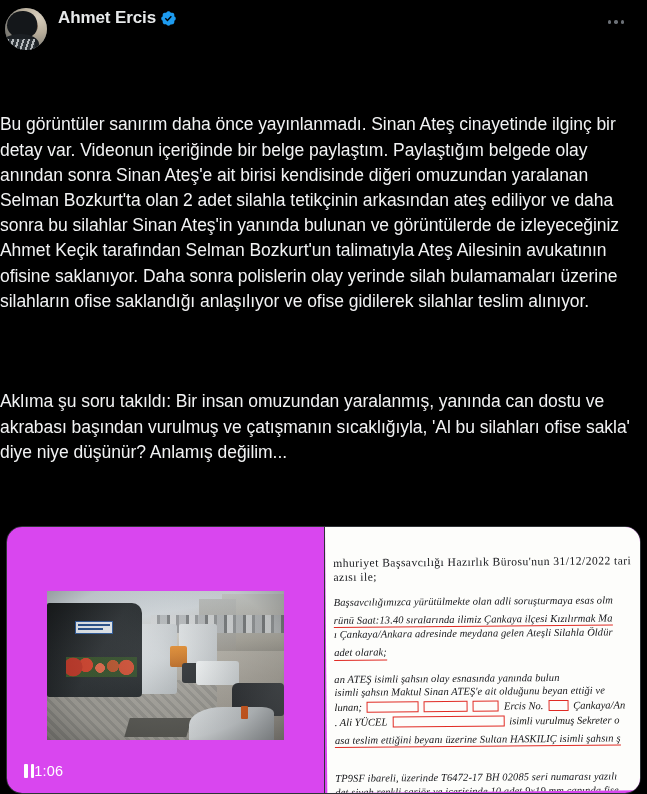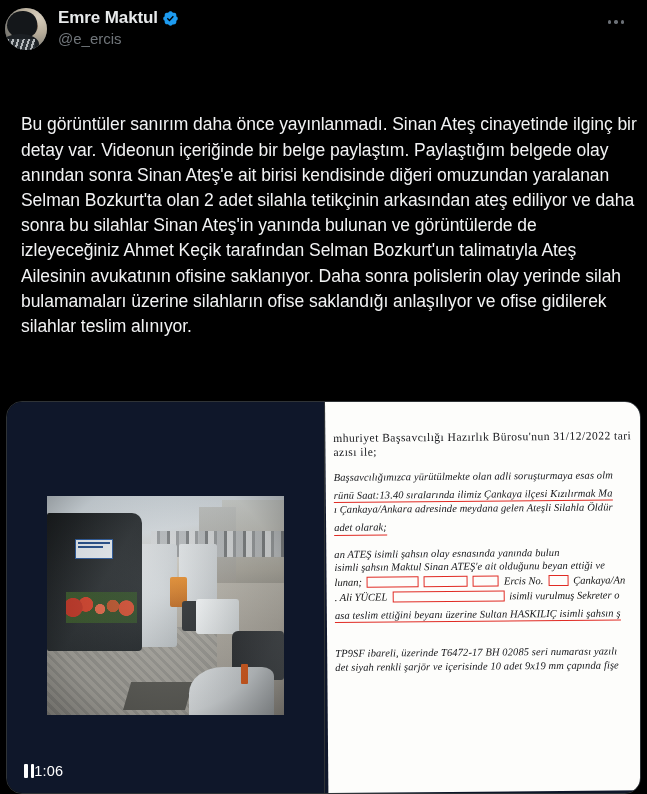--- a/index.html
+++ b/index.html
@@ -131,21 +131,21 @@
   .more-btn i {
     width: 3.4px;
     height: 3.4px;
     border-radius: 50%;
     background: #6b7076;
     display: block;
   }
 
   
   .tweet-text {
-    padding: 8px 9px 0 21px;
+    padding: 8px 9px 0 0;
     font-size: 17.5px;
     line-height: 25.2px;
     color: #f2f3f4;
     letter-spacing: -0.05px;
     white-space: pre-wrap;
     flex: 0 0 auto;
   }
   .tweet-text p { margin: 0; }
   .tweet-text p + p { margin-top: 25px; }
 
@@ -158,21 +158,21 @@
     display: flex;
     flex: 1 1 auto;
     position: relative;
     background: #000;
     min-height: 0;
   }
 
   .media-cell {
     position: relative;
     overflow: hidden;
-    background: #0f172a;
+    background: #d946ef;
   }
   .media-cell.video { flex: 0 0 50%; }
   .media-cell.doc   { flex: 1 1 auto; border-left: 1px solid #2f3336; }
 
   
   .video-frame {
     position: absolute;
     left: 12.5%;
     top: 24%;
     width: 75%;
@@ -364,39 +364,39 @@
     <div class="avatar">
       <div class="av-sky"></div>
       <div class="av-face"></div>
       <div class="av-head"></div>
       <div class="av-body"></div>
       <div class="av-stripes"></div>
     </div>
 
     <div class="name-block">
       <div class="name-row">
-        <span class="display-name">Emre Maktul</span>
+        <span class="display-name">Ahmet Ercis</span>
         <span class="verified-icon">
           <svg viewBox="0 0 22 22" width="17" height="17" aria-hidden="true">
             <path fill="#1d9bf0" d="M20.396 11c-.018-.646-.215-1.275-.57-1.816-.354-.54-.852-.972-1.438-1.246.223-.607.27-1.264.14-1.897-.131-.634-.437-1.218-.882-1.687-.47-.445-1.053-.75-1.687-.882-.633-.13-1.29-.083-1.897.14-.273-.587-.704-1.086-1.245-1.44S11.647 1.62 11 1.604c-.646.017-1.273.213-1.813.568s-.969.854-1.24 1.44c-.608-.223-1.267-.272-1.902-.14-.635.13-1.22.436-1.69.882-.445.47-.749 1.055-.878 1.688-.13.633-.08 1.29.144 1.896-.587.274-1.087.705-1.443 1.245-.356.54-.555 1.17-.574 1.817.02.647.218 1.276.574 1.817.356.54.856.972 1.443 1.245-.224.606-.274 1.263-.144 1.896.13.634.433 1.218.877 1.688.47.443 1.054.747 1.687.878.633.132 1.29.084 1.897-.136.274.586.705 1.084 1.246 1.439.54.354 1.17.551 1.816.569.647-.016 1.276-.212 1.817-.567s.972-.854 1.245-1.44c.604.239 1.266.296 1.903.164.636-.132 1.22-.447 1.68-.907.46-.46.776-1.044.908-1.681s.075-1.299-.165-1.903c.586-.274 1.084-.705 1.439-1.246.354-.54.551-1.17.569-1.816zM9.662 14.85l-3.429-3.428 1.293-1.302 2.072 2.072 4.4-4.794 1.347 1.246z"></path>
           </svg>
         </span>
       </div>
-      <div class="handle">@e_ercis</div>
     </div>
 
     <div class="more-btn" title="More">
       <i></i>
       <i></i>
       <i></i>
     </div>
   </div>
 
   <div class="tweet-text">
     <p>Bu görüntüler sanırım daha önce yayınlanmadı. Sinan Ateş cinayetinde ilginç bir detay var. Videonun içeriğinde bir belge paylaştım. Paylaştığım belgede olay anından sonra Sinan Ateş'e ait birisi kendisinde diğeri omuzundan yaralanan Selman Bozkurt'ta olan 2 adet silahla tetikçinin arkasından ateş ediliyor ve daha sonra bu silahlar Sinan Ateş'in yanında bulunan ve görüntülerde de izleyeceğiniz Ahmet Keçik tarafından Selman Bozkurt'un talimatıyla Ateş Ailesinin avukatının ofisine saklanıyor. Daha sonra polislerin olay yerinde silah bulamamaları üzerine silahların ofise saklandığı anlaşılıyor ve ofise gidilerek silahlar teslim alınıyor.</p>
+    <p>Aklıma şu soru takıldı: Bir insan omuzundan yaralanmış, yanında can dostu ve akrabası başından vurulmuş ve çatışmanın sıcaklığıyla, 'Al bu silahları ofise sakla' diye niye düşünür? Anlamış değilim...</p>
   </div>
 
   <div class="media">
 
     <div class="media-cell video">
       <div class="video-frame">
         <div class="vf-sky"></div>
         <div class="vf-build-r"></div>
         <div class="vf-build-r2"></div>
         <div class="vf-road"></div>

